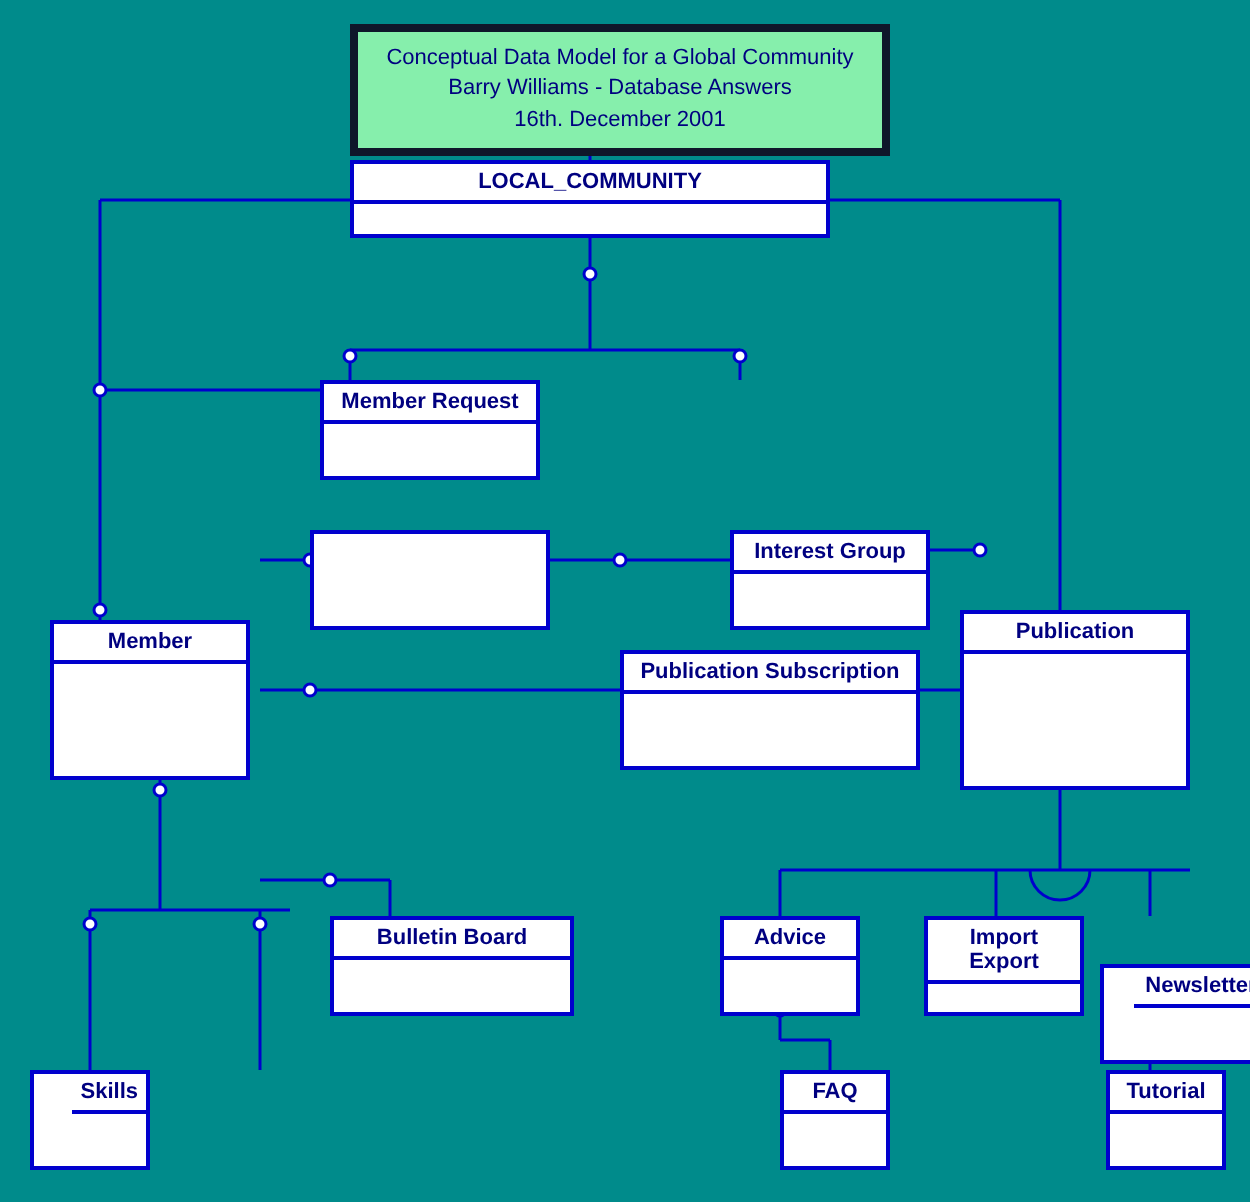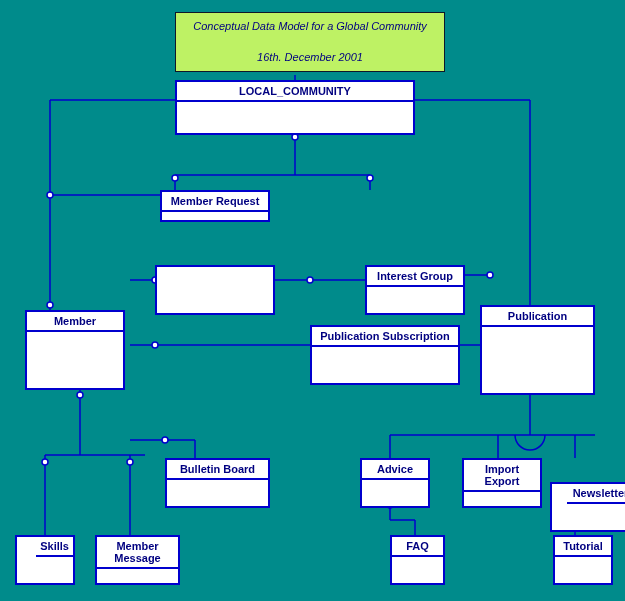--- a/index.html
+++ b/index.html
@@ -32,28 +32,27 @@
       border-bottom: 2px solid #0000CD;
       padding: 3px 4px;
       font-weight: bold;
     }
     .entity-box .attr-section {
       flex: 1;
       min-height: 20px;
     }
     .title-box {
       position: absolute;
-      background: #bef264;
-      border: 1px solid #0f172a;
+      background: #86efac;
+      border: 4px solid #0f172a;
       text-align: center;
       font-size: 11px;
       color: #000080;
       padding: 6px 10px;
       line-height: 1.4;
-      font-style: italic;
     }
     svg.connections {
       position: absolute;
       top: 0; left: 0;
       width: 625px;
       height: 601px;
       pointer-events: none;
     }
   </style>
 </head>
@@ -142,30 +141,30 @@
     <line x1="455" y1="275" x2="490" y2="275" stroke="#0000CD" stroke-width="1.5"></line>
     <circle cx="455" cy="275" r="3" fill="white" stroke="#0000CD" stroke-width="1.5"></circle>
     <circle cx="490" cy="275" r="3" fill="white" stroke="#0000CD" stroke-width="1.5"></circle>
 
     <line x1="408" y1="95" x2="408" y2="108" stroke="#0000CD" stroke-width="1.5"></line>
     <line x1="413" y1="95" x2="413" y2="108" stroke="#0000CD" stroke-width="1.5"></line>
   </svg>
 
   <div class="title-box" style="left:175px; top:12px; width:270px;">
     <span>Conceptual Data Model for a Global Community</span><br>
-    <br>
+    <span>Barry Williams - Database Answers</span><br>
     <span>16th. December 2001</span>
   </div>
 
-  <div class="entity-box" style="left:175px; top:80px; width:240px; height:55px;">
+  <div class="entity-box" style="left:175px; top:80px; width:240px; height:39px;">
     <div class="name-section">LOCAL_COMMUNITY</div>
     <div class="attr-section"></div>
   </div>
 
-  <div class="entity-box" style="left:160px; top:190px; width:110px; height:32px;">
+  <div class="entity-box" style="left:160px; top:190px; width:110px; height:50px;">
     <div class="name-section">Member Request</div>
     <div class="attr-section"></div>
   </div>
 
 
   <div class="entity-box" style="left:155px; top:265px; width:120px; height:50px;">
     <div class="attr-section"></div>
   </div>
 
   <div class="entity-box" style="left:365px; top:265px; width:100px; height:50px;">
@@ -181,21 +180,21 @@
   <div class="entity-box" style="left:310px; top:325px; width:150px; height:60px;">
     <div class="name-section">Publication Subscription</div>
     <div class="attr-section"></div>
   </div>
 
   <div class="entity-box" style="left:480px; top:305px; width:115px; height:90px;">
     <div class="name-section">Publication</div>
     <div class="attr-section"></div>
   </div>
 
-  <div class="entity-box" style="left:165px; top:458px; width:105px; height:50px;">
+  <div class="entity-box" style="left:165px; top:458px; width:122px; height:50px;">
     <div class="name-section">Bulletin Board</div>
     <div class="attr-section"></div>
   </div>
 
   <div class="entity-box" style="left:360px; top:458px; width:70px; height:50px;">
     <div class="name-section">Advice</div>
     <div class="attr-section"></div>
   </div>
 
   <div class="entity-box" style="left:550px; top:482px; width:86px; height:50px;padding-left:15px;">
@@ -216,18 +215,14 @@
   <div class="entity-box" style="left:553px; top:535px; width:60px; height:50px;">
     <div class="name-section">Tutorial</div>
     <div class="attr-section"></div>
   </div>
 
   <div class="entity-box" style="left:15px; top:535px; width:60px; height:50px;align-items:flex-end;">
     <div class="name-section">Skills</div>
     <div class="attr-section"></div>
   </div>
 
-  <div class="entity-box" style="left:95px; top:535px; width:85px; height:50px;">
-    <div class="name-section">Member Message</div>
-    <div class="attr-section"></div>
-  </div>
 
 </div>
 
 </body></html>

